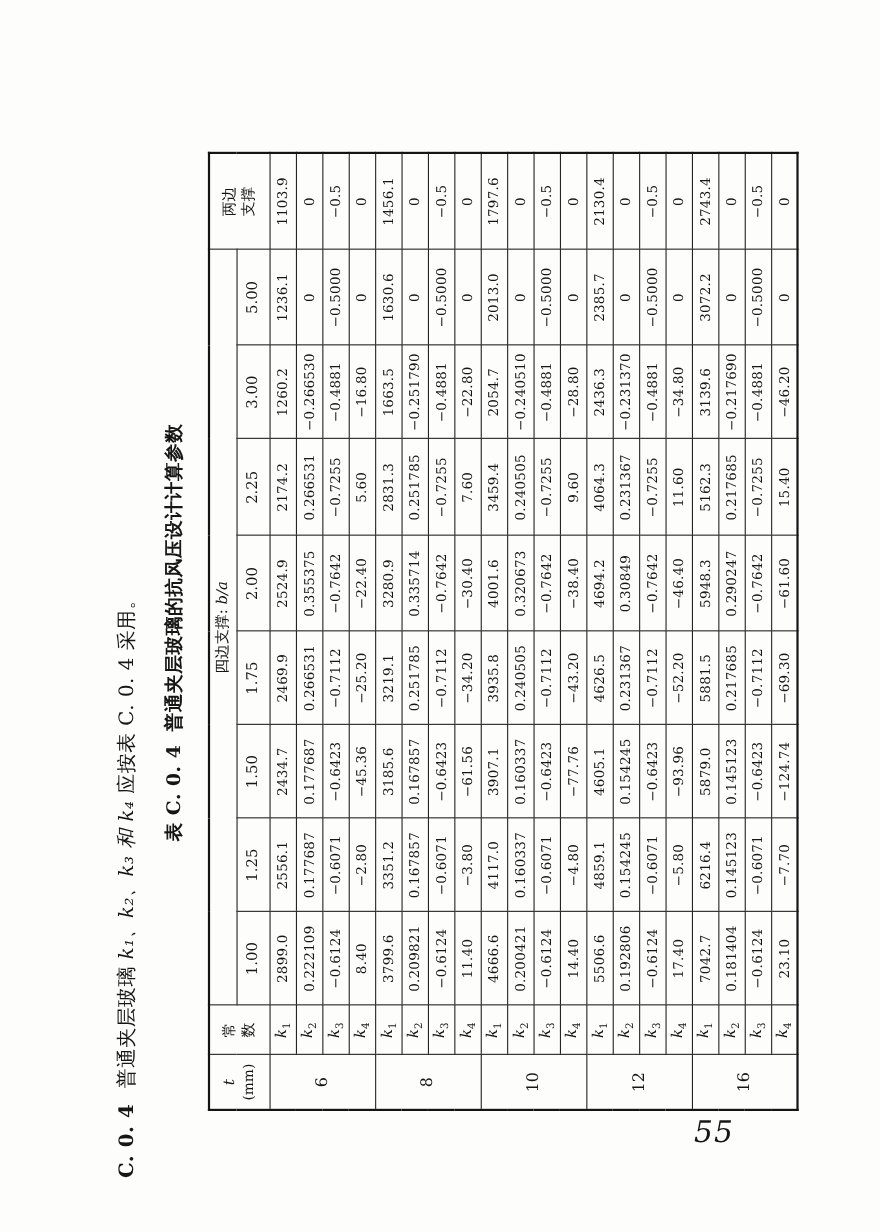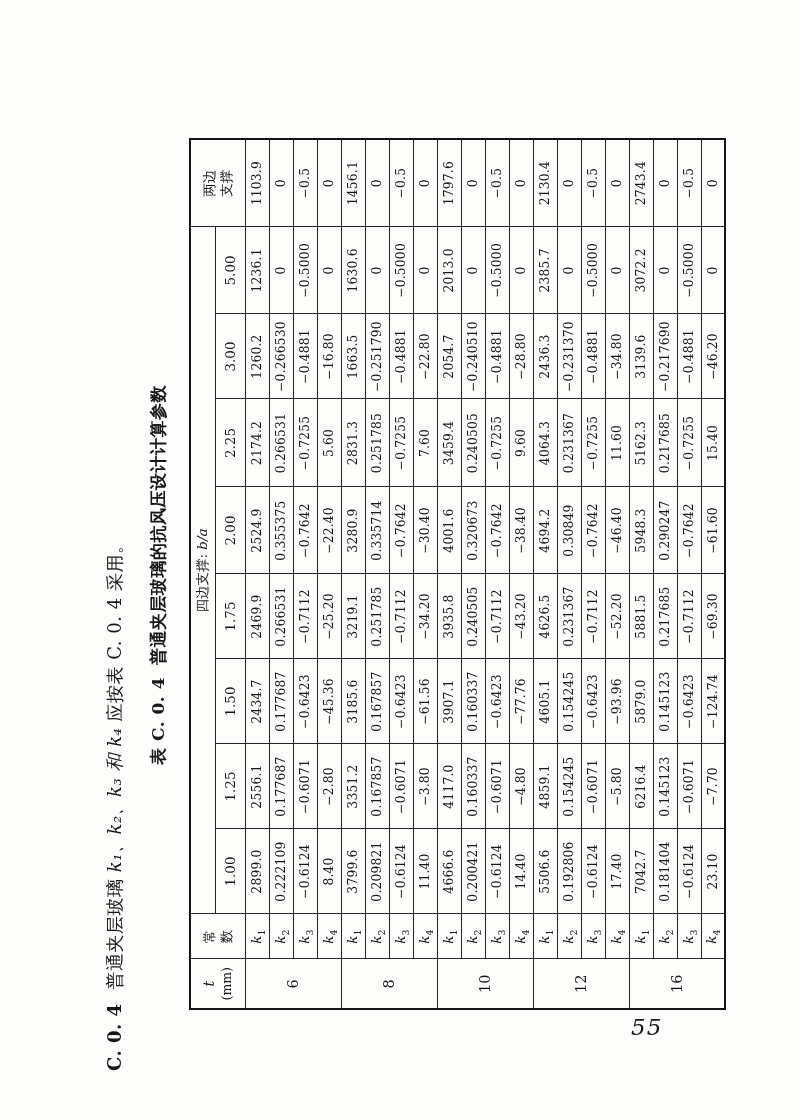--- a/index.html
+++ b/index.html
@@ -67,21 +67,21 @@
   .t-head { font-size: 14px; line-height: 1.2; font-style: italic; }
   .t-head .unit { font-style: normal; font-size: 12.5px; }
   .t-cell { font-size: 14.5px; }
   .k-cell { font-size: 13.5px; font-style: italic; }
   .k-cell sub { font-size: 9.5px; font-style: normal; }
   .v-cell { font-size: 12.3px; letter-spacing: 0.2px; white-space: nowrap; }
   .page-num {
     position: absolute;
     left: 631px;
     top: 1014px;
-    font-size: 23px;
+    font-size: 27px;
     font-style: italic;
     letter-spacing: 1px;
   }
 </style>
 </head>
 <body>
 
 <div class="sheet">
 
   <p class="doc-title"><span class="clause">C. 0. 4</span><span>普通夹层玻璃 </span><span class="klist">k₁、k₂、k₃ 和 k₄</span><span> 应按表 C. 0. 4 采用。</span></p>

